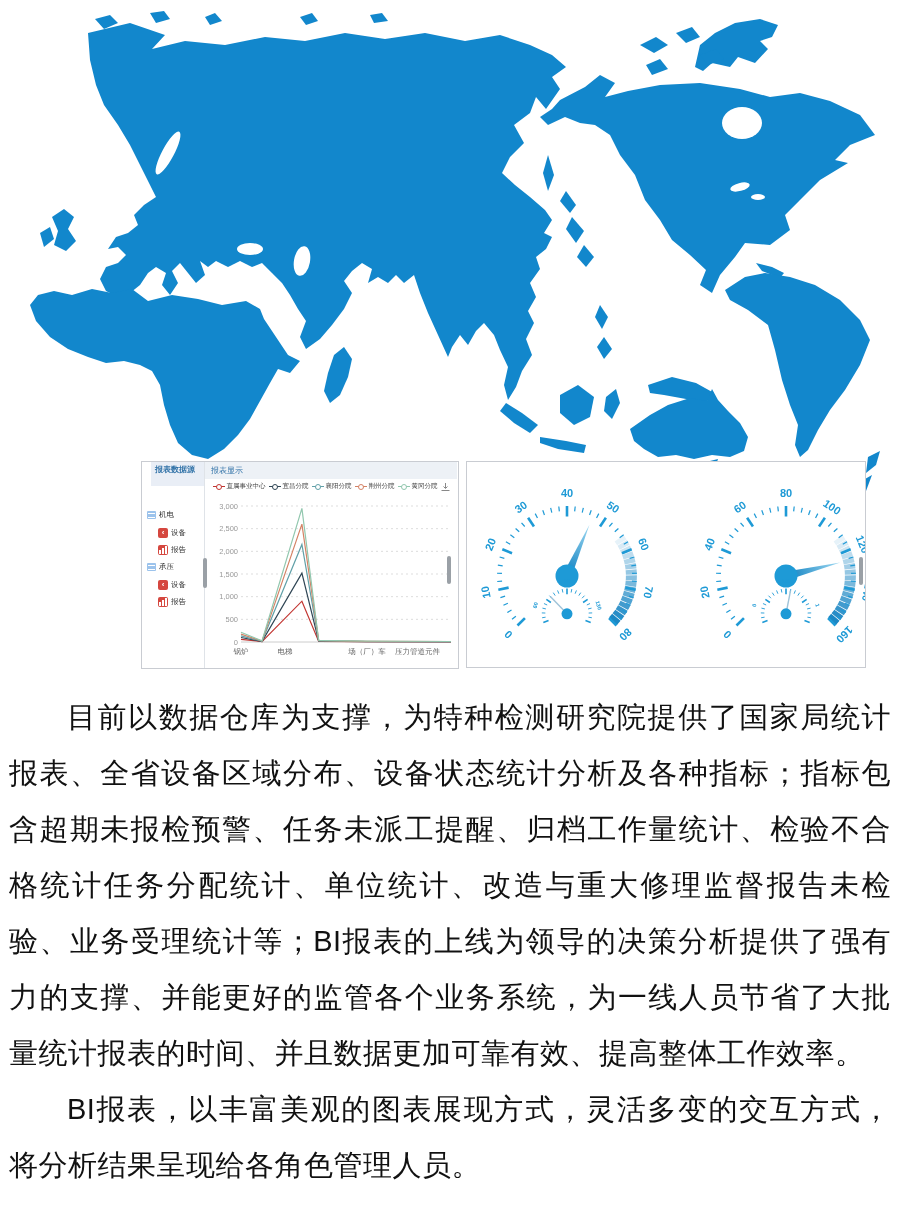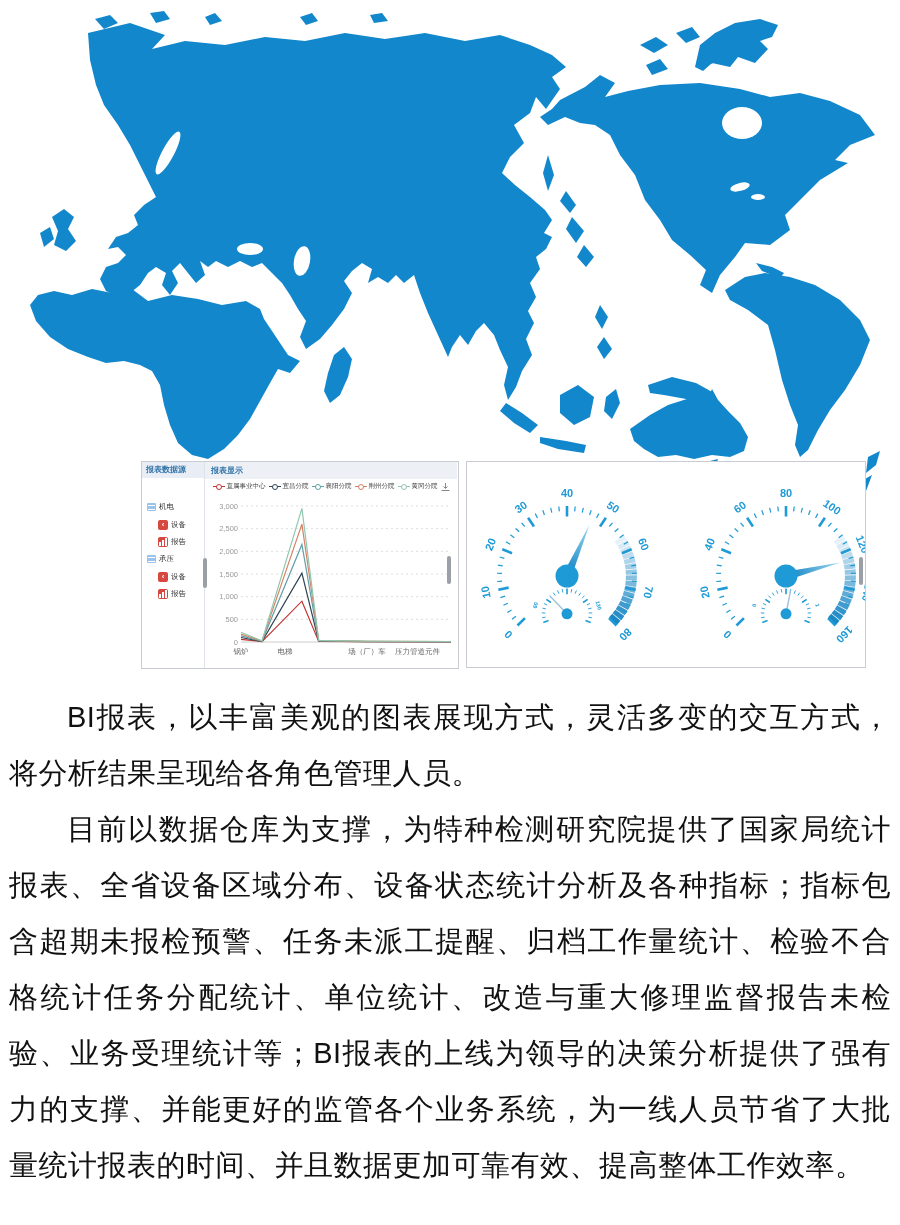--- a/index.html
+++ b/index.html
@@ -4,34 +4,34 @@
 <style>
   html,body{margin:0;padding:0;background:#fff;}
   body{width:900px;height:1225px;position:relative;overflow:hidden;font-family:"Liberation Sans",sans-serif;}
   .abs{position:absolute;}
   
   .panel{position:absolute;background:#fff;border:1px solid #c9ccd2;box-sizing:border-box;}
   #left-panel{left:141px;top:461px;width:318px;height:208px;}
   #right-panel{left:466px;top:461px;width:400px;height:207px;}
   
   #sidebar{position:absolute;left:0;top:0;width:62px;bottom:0;border-right:1px solid #dfe3e8;}
-  .side-hd{height:16px;background:#e9eef6;color:#3273a8;font-size:8px;font-weight:bold;line-height:16px;padding-left:4px;white-space:nowrap;overflow:hidden;}
+  .side-hd{height:24px;background:#e9eef6;color:#3273a8;font-size:8px;font-weight:bold;line-height:16px;padding-left:4px;white-space:nowrap;overflow:hidden;margin-left:9px;}
   .tree{padding:20px 0 0 5px;}
   .trow{display:flex;align-items:center;height:18px;cursor:default;}
   .trow.child{padding-left:11px;height:17px;}
   .trow .lbl{font-size:7.5px;color:#333;margin-left:3px;white-space:nowrap;}
   .ic{display:inline-block;flex:0 0 auto;}
   .ic.folder{width:9px;height:8px;background:#9cc3ec;border-radius:1px;position:relative;}
   .ic.folder::after{content:"";position:absolute;left:1px;right:1px;top:2px;height:3px;border-top:1px solid #fff;border-bottom:1px solid #fff;}
   .ic.dev{width:10px;height:10px;background:#d5473f;border-radius:2px;color:#fff;font-weight:bold;font-size:8px;line-height:9px;text-align:center;}
   .ic.rep{width:10px;height:10px;background:#d5473f;border-radius:2px;position:relative;}
   .ic.rep svg{position:absolute;left:1px;top:1px;}
   
   #chart-area{position:absolute;left:63px;top:0;right:1px;bottom:1px;}
-  .chart-hd{height:17px;background:#edf1f6;color:#3273a8;font-size:8px;font-weight:bold;line-height:17px;padding-left:6px;}
+  .chart-hd{height:17px;background:#edf1f6;color:#3273a8;font-size:8px;font-weight:normal;line-height:17px;padding-left:6px;}
   #legend-row{height:15px;display:flex;align-items:center;justify-content:center;gap:3px;}
   .lgd{display:flex;align-items:center;gap:2px;cursor:pointer;}
   .lm{position:relative;width:12px;height:7px;}
   .lm .ln{position:absolute;left:0;right:0;top:3px;height:1px;}
   .lm .rg{position:absolute;left:3px;top:1px;width:4px;height:4px;border-radius:50%;border:1px solid;background:#fff;}
   .lgd .txt{font-size:6.5px;color:#444;white-space:nowrap;}
   .thumb{position:absolute;width:4px;border-radius:2px;background:#9aa0a6;}
   
   #text-block{position:absolute;left:0;top:689px;width:900px;padding:0 9px;box-sizing:border-box;}
   #text-block p{margin:0;text-align:justify;text-indent:2em;font-size:29px;line-height:56px;color:#111;letter-spacing:0.5px;}
@@ -421,15 +421,15 @@
         <text transform="translate(319,119.54400000000001) rotate(0)" font-size="5.5" font-weight="bold" fill="#1e9ad6" text-anchor="middle" dominant-baseline="middle" font-family="Liberation Sans, sans-serif">1/2</text>
         <text transform="translate(350.15690345278017,143.4515328811731) rotate(75)" font-size="5.5" font-weight="bold" fill="#1e9ad6" text-anchor="middle" dominant-baseline="middle" font-family="Liberation Sans, sans-serif">1</text>
         <line x1="319" y1="151.8" x2="323.5679673493145" y2="128.29984522826294" stroke="#9fc3d8" stroke-width="1.4"></line>
         <circle cx="319" cy="151.8" r="5.5" fill="#1e9ad6"></circle>
       </g>
     </svg>
   <div class="thumb" style="right:2px;top:95px;height:28px;"></div>
 </div>
 
 <div id="text-block">
+  <p>目前以数据仓库为支撑，为特种检测研究院提供了国家局统计报表、全省设备区域分布、设备状态统计分析及各种指标；指标包含超期未报检预警、任务未派工提醒、归档工作量统计、检验不合格统计任务分配统计、单位统计、改造与重大修理监督报告未检验、业务受理统计等；BI报表的上线为领导的决策分析提供了强有力的支撑、并能更好的监管各个业务系统，为一线人员节省了大批量统计报表的时间、并且数据更加可靠有效、提高整体工作效率。</p>
   <p>BI报表，以丰富美观的图表展现方式，灵活多变的交互方式，将分析结果呈现给各角色管理人员。</p>
-  <p>目前以数据仓库为支撑，为特种检测研究院提供了国家局统计报表、全省设备区域分布、设备状态统计分析及各种指标；指标包含超期未报检预警、任务未派工提醒、归档工作量统计、检验不合格统计任务分配统计、单位统计、改造与重大修理监督报告未检验、业务受理统计等；BI报表的上线为领导的决策分析提供了强有力的支撑、并能更好的监管各个业务系统，为一线人员节省了大批量统计报表的时间、并且数据更加可靠有效、提高整体工作效率。</p>
 </div>
 
 </body></html>

